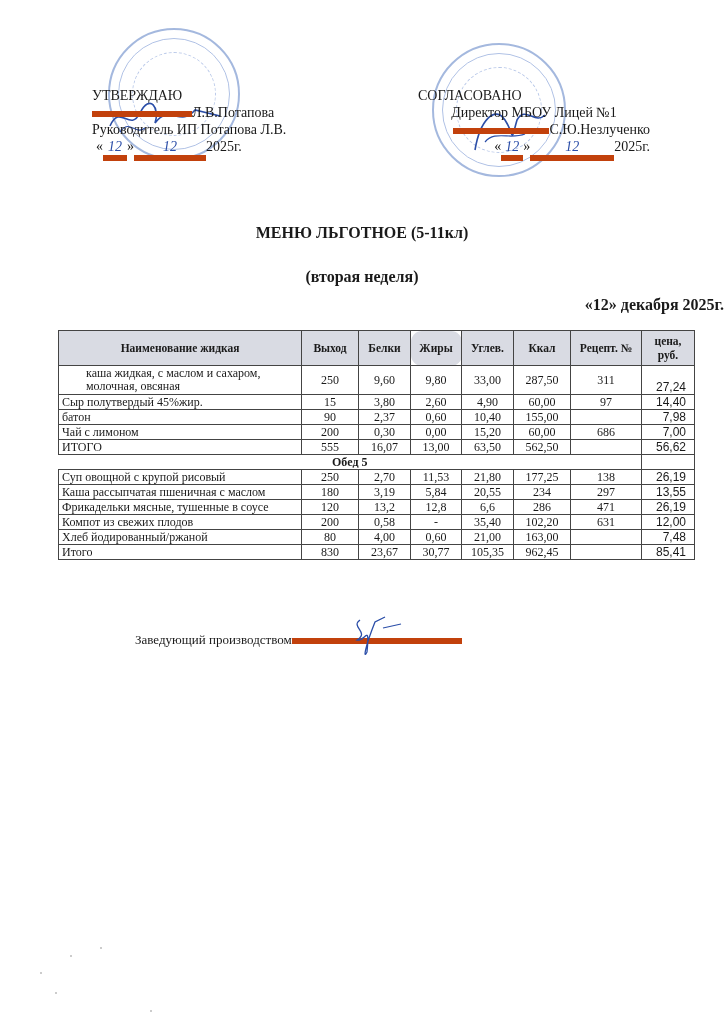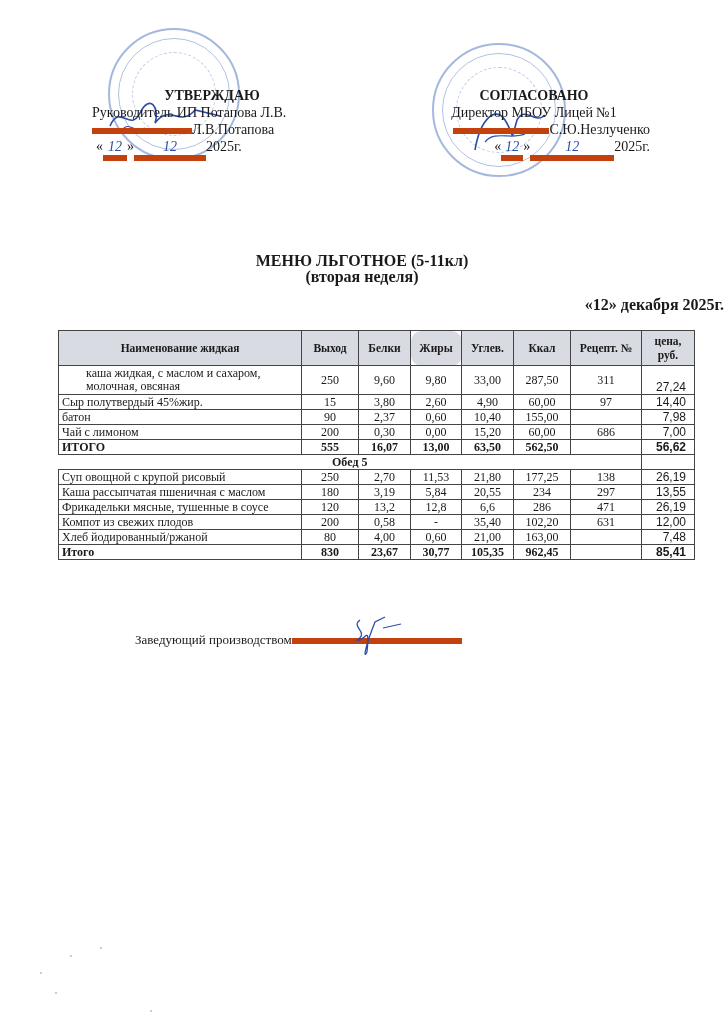--- a/index.html
+++ b/index.html
@@ -7,54 +7,54 @@
          font-family:"Liberation Serif", serif; color:#1a1a1a; }
   .abs { position:absolute; }
 
   
   .stamp { position:absolute; border-radius:50%; border:2px solid #5a7fc4; opacity:0.55; }
   .stamp::before { content:""; position:absolute; inset:8px; border-radius:50%; border:1px solid #6f8fd0; }
   .stamp::after { content:""; position:absolute; inset:22px; border-radius:50%; border:1px dashed #7f9bd6; }
   .sig { position:absolute; }
 
   .approve-block { font-size:14px; line-height:17px; }
-  .approve-title { font-weight:bold; text-align:center; }
+  .approve-title { font-weight:normal; }
   .line-u { display:inline-block; border-bottom:6px solid #c2410c; }
 
   .title { left:0; width:724px; text-align:center; font-weight:bold; font-size:16px; }
 
   table.menu { position:absolute; left:58px; top:330px; width:636px; border-collapse:collapse;
                table-layout:fixed; font-size:12px; }
   table.menu td, table.menu th { border:1px solid #444; padding:0 3px; height:14px; line-height:14px;
                text-align:center; white-space:nowrap; overflow:hidden; }
   table.menu th { background:#d9dbe3; font-weight:bold; font-size:11.5px; height:34px; line-height:14px; white-space:normal; }
   table.menu td.name { text-align:left; }
   table.menu td.price { font-family:"Liberation Sans", sans-serif; font-size:12px; text-align:right; padding-right:8px; }
-  table.menu tr.total td { font-weight:bold; }
+  table.menu tr.total td { font-weight:normal; }
   table.menu tr.section td.sec { font-weight:bold; }
   table.menu td.wrap { white-space:normal; line-height:13px; height:28px;padding-left:27px; }
   table.menu td.bottom { vertical-align:bottom;margin-top:22px; }
 
   .footer { font-size:13px; }
   .speck { position:absolute; width:2px; height:2px; background:#bbb; border-radius:50%; }
 </style>
 </head>
 <body>
 
 <div class="stamp" style="left:108px; top:28px; width:128px; height:128px;"></div>
 <svg class="sig" style="left:100px; top:98px;" width="140" height="40" viewBox="0 0 140 40">
   <path d="M10 28 C20 5, 30 35, 40 15 S60 10, 55 25 C70 5, 80 30, 95 12 L120 18" stroke="#2b4ea8" stroke-width="1.6" fill="none"></path>
   <path d="M20 34 C30 20, 35 38, 45 30" stroke="#2b4ea8" stroke-width="1.2" fill="none"></path>
 </svg>
 <div class="abs approve-block" style="left:92px; top:87px; width:240px;">
   <div class="approve-title">УТВЕРЖДАЮ</div>
-  <div>Руководитель ИП Потапова Л.В.</div>
   <div>
     <span class="line-u" style="width:100px;"></span><span>Л.В.Потапова</span>
   </div>
+  <div>Руководитель ИП Потапова Л.В.</div>
   <div style="margin-left:4px;">
     <span>«</span><span class="line-u" style="width:24px; text-align:center; color:#2b4ea8; font-style:italic;">12</span><span>»</span><span class="line-u" style="width:72px; text-align:center; color:#2b4ea8; font-style:italic;">12</span><span>2025г.</span>
   </div>
 </div>
 
 <div class="stamp" style="left:432px; top:43px; width:130px; height:130px;"></div>
 <svg class="sig" style="left:455px; top:100px;" width="120" height="55" viewBox="0 0 120 55">
   <path d="M20 50 C25 20, 40 5, 50 20 S55 45, 62 20 C70 5, 80 25, 90 15" stroke="#2b4ea8" stroke-width="1.6" fill="none"></path>
   <path d="M30 42 C40 30, 55 40, 70 34" stroke="#2b4ea8" stroke-width="1.2" fill="none"></path>
 </svg>
@@ -62,21 +62,21 @@
   <div class="approve-title">СОГЛАСОВАНО</div>
   <div style="text-align:center;">Директор МБОУ Лицей №1</div>
   <div style="text-align:right;">
     <span class="line-u" style="width:96px;"></span><span>С.Ю.Незлученко</span>
   </div>
   <div style="text-align:right;">
     <span>«</span><span class="line-u" style="width:22px; text-align:center; color:#2b4ea8; font-style:italic;">12</span><span>»</span><span class="line-u" style="width:84px; text-align:center; color:#2b4ea8; font-style:italic;">12</span><span>2025г.</span>
   </div>
 </div>
 
-<div class="abs title" style="top:252px;">МЕНЮ ЛЬГОТНОЕ (5-11кл)</div>
+<div class="abs title" style="top:224px;">МЕНЮ ЛЬГОТНОЕ (5-11кл)</div>
 <div class="abs title" style="top:268px;">(вторая неделя)</div>
 <div class="abs title" style="top:296px;text-align:right;">«12» декабря 2025г.</div>
 
 <table class="menu">
   <colgroup>
     <col style="width:243px">
       <col style="width:57px">
       <col style="width:52px">
       <col style="width:51px">
     <col style="width:52px">

